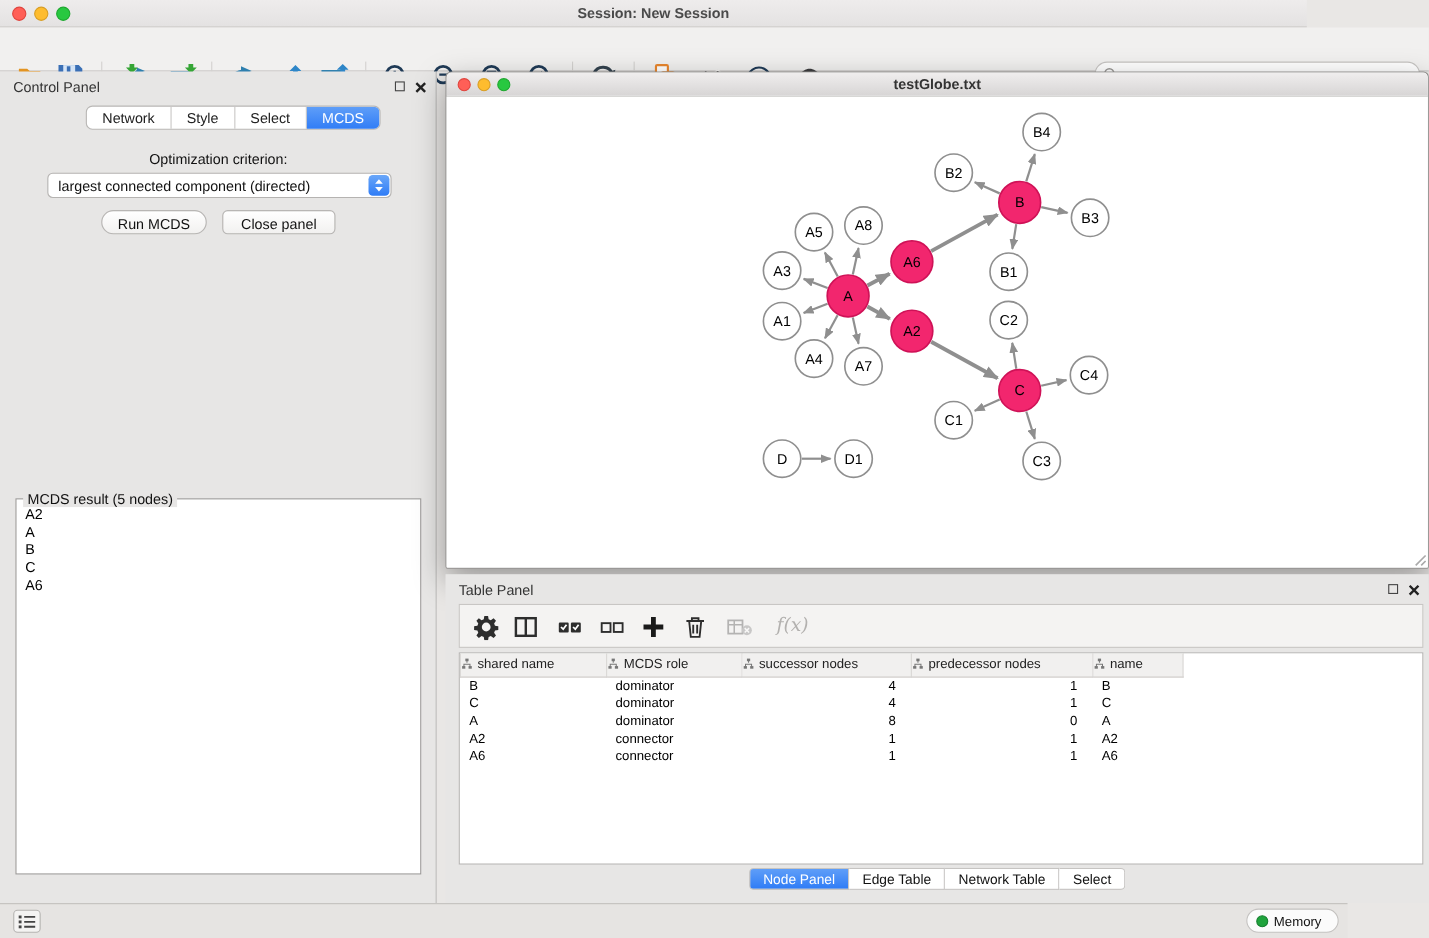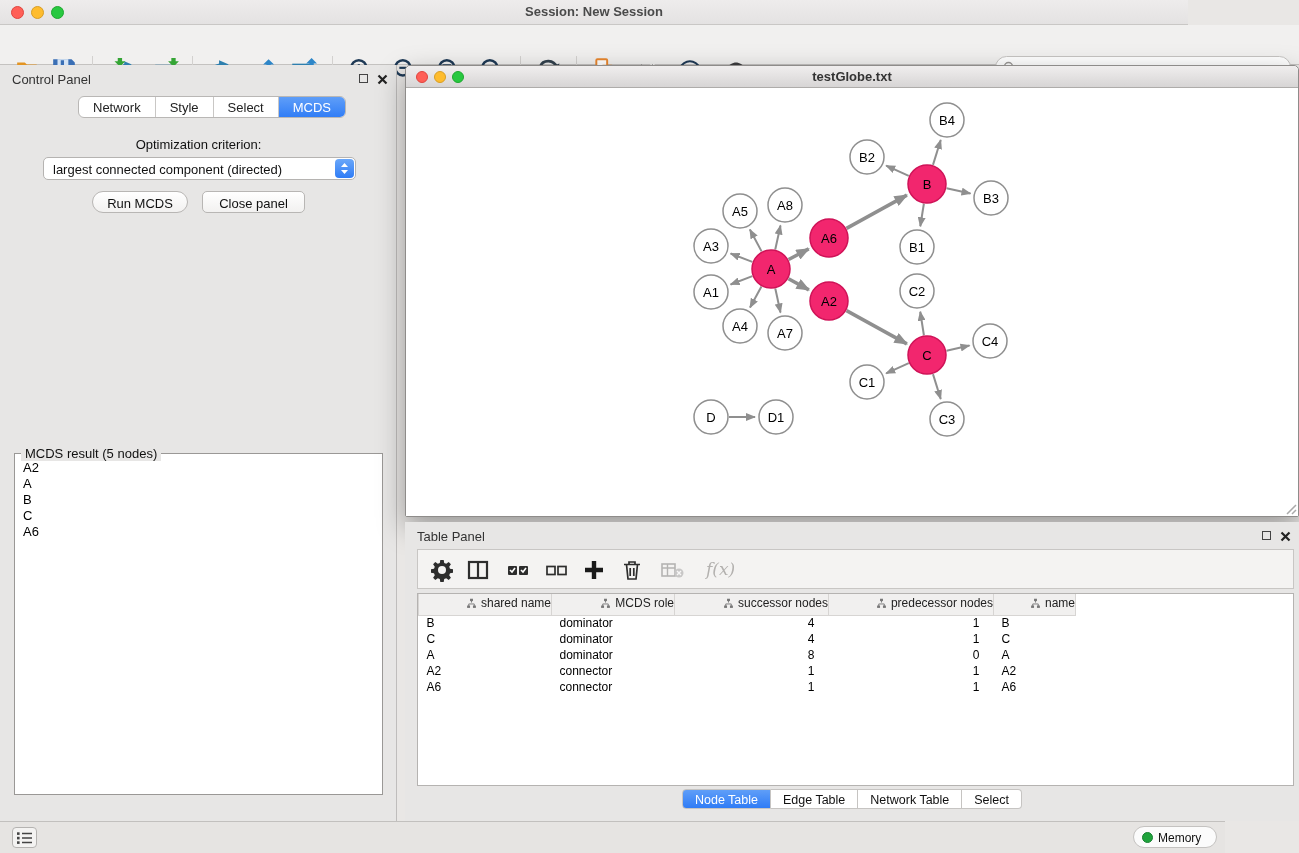--- a/index.html
+++ b/index.html
@@ -62,21 +62,21 @@
 
   
   #table-panel { left:405px; top:522px; width:894px; height:299px; background:#e7e6e5; }
   #tp-toolbar { position:absolute; left:12px; top:27px; width:877px; height:40px; background:#f4f3f2; border:1px solid #c8c6c4; }
   .tpi { position:absolute; top:8px; width:24px; height:24px; }
   .tpi svg { width:24px; height:24px; }
   #fx-label { position:absolute; left:288px; top:9px; font-family:"DejaVu Serif", serif; font-style:italic; font-size:17px; color:#b3b1af; }
 
   #tp-table-wrap { position:absolute; left:12px; top:71px; width:877px; height:193px; background:#fff; border:1px solid #b5b3b1; overflow:hidden; }
   table#node-table { border-collapse:collapse; table-layout:fixed; width:100%; font-size:12px; }
-  #node-table th { height:21px; background:#f1f0ef; border:1px solid #d7d5d3; border-top:none; font-weight:normal; color:#222; text-align:right; white-space:nowrap; overflow:hidden;margin-left:48px; }
+  #node-table th { height:21px; background:#f1f0ef; border:1px solid #d7d5d3; border-top:none; font-weight:normal; color:#222; text-align:left; white-space:nowrap; overflow:hidden;margin-left:48px; }
   #node-table th .col-ic { display:inline-block; vertical-align:-2px; margin-right:4px; }
   #node-table td { height:16px; padding:0 14px 0 8px; color:#000; white-space:nowrap; overflow:hidden; }
   #node-table td.r { text-align:right; }
   #node-table th.filler, #node-table td.filler { background:#fff; border:none; }
 
   #tp-tabs { position:absolute; left:0; right:0; top:267px; height:21px; text-align:center; }
   #tp-tabs .ttab { display:inline-block; height:20px; padding:3px 12px 0 12px; background:#fff; border:1px solid #c6c4c2; border-left:none; font-size:12.5px; color:#111; }
   #tp-tabs .ttab:first-child { border-left:1px solid #c6c4c2; border-radius:4px 0 0 4px; }
   #tp-tabs .ttab:last-child { border-radius:0 4px 4px 0; }
   #tp-tabs .ttab.active { background:linear-gradient(#5f9ef8,#2f7cf6); color:#fff; }
@@ -555,21 +555,21 @@
               <td>connector</td>
               <td class="r">1</td>
               <td class="r">1</td>
               <td>A6</td>
               <td class="filler"></td>
             </tr>
           </tbody>
       </table>
     </div>
 
-    <div id="tp-tabs"><span class="ttab active">Node Table</span><span class="ttab">Edge Table</span><span class="ttab">Network Table</span><span class="ttab">Select</span></div>
+    <div id="tp-tabs"><span class="ttab active">Node Panel</span><span class="ttab">Edge Table</span><span class="ttab">Network Table</span><span class="ttab">Select</span></div>
   </div>
 
   <div id="statusbar" class="abs">
     <span id="menu-btn">
       <svg width="18" height="14" viewBox="0 0 18 14">
           <path d="M6 2.5h10M6 7h10M6 11.5h10" stroke="#444" stroke-width="1.6"></path>
           <g fill="#444">
             <rect x="1" y="1.3" width="2.6" height="2.6"></rect>
             <rect x="1" y="5.8" width="2.6" height="2.6"></rect>
             <rect x="1" y="10.3" width="2.6" height="2.6"></rect>

